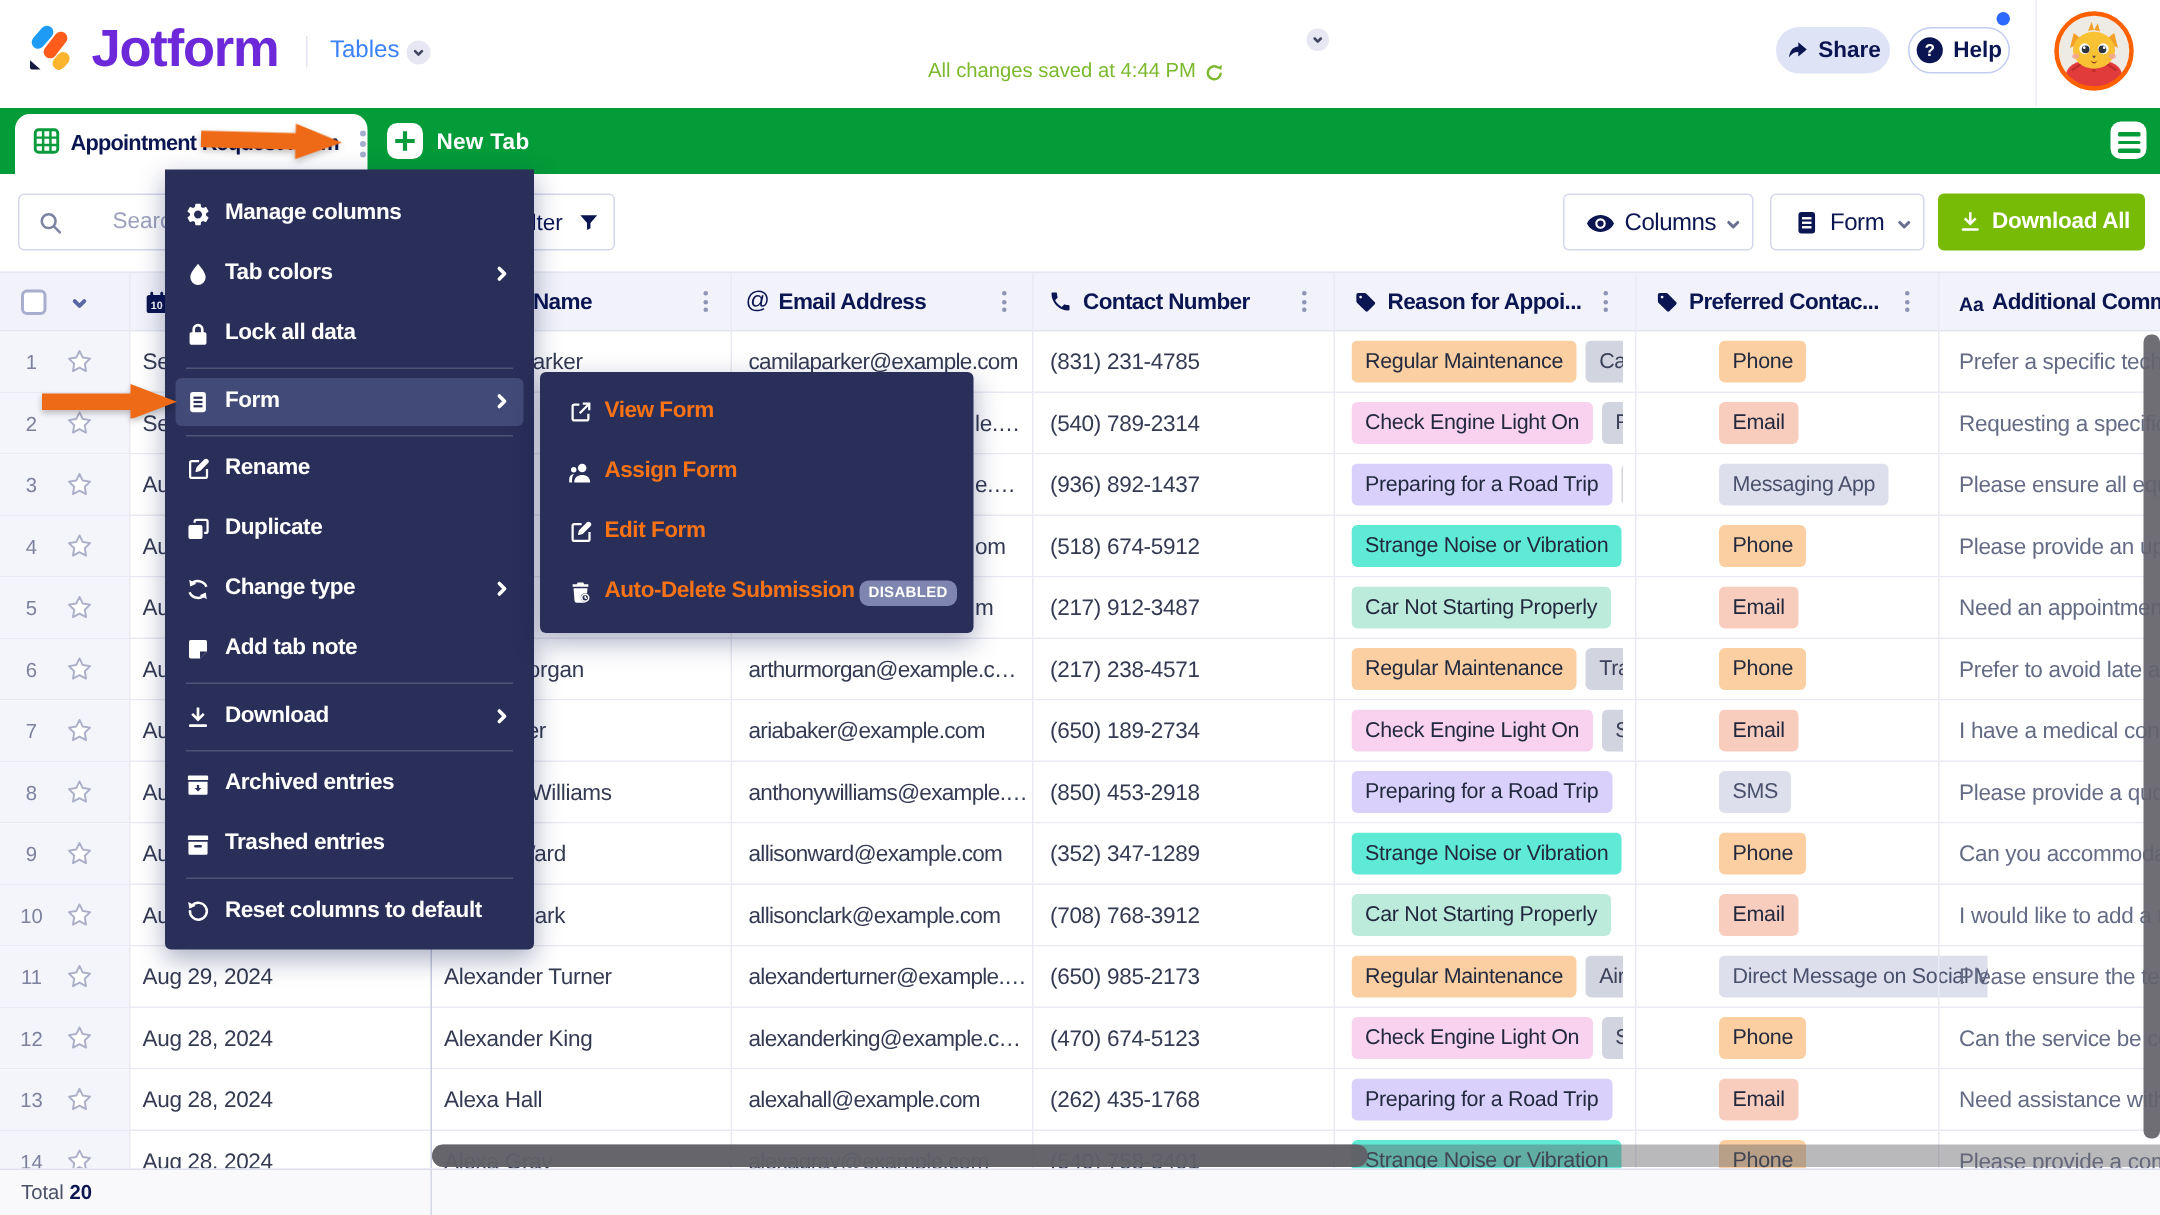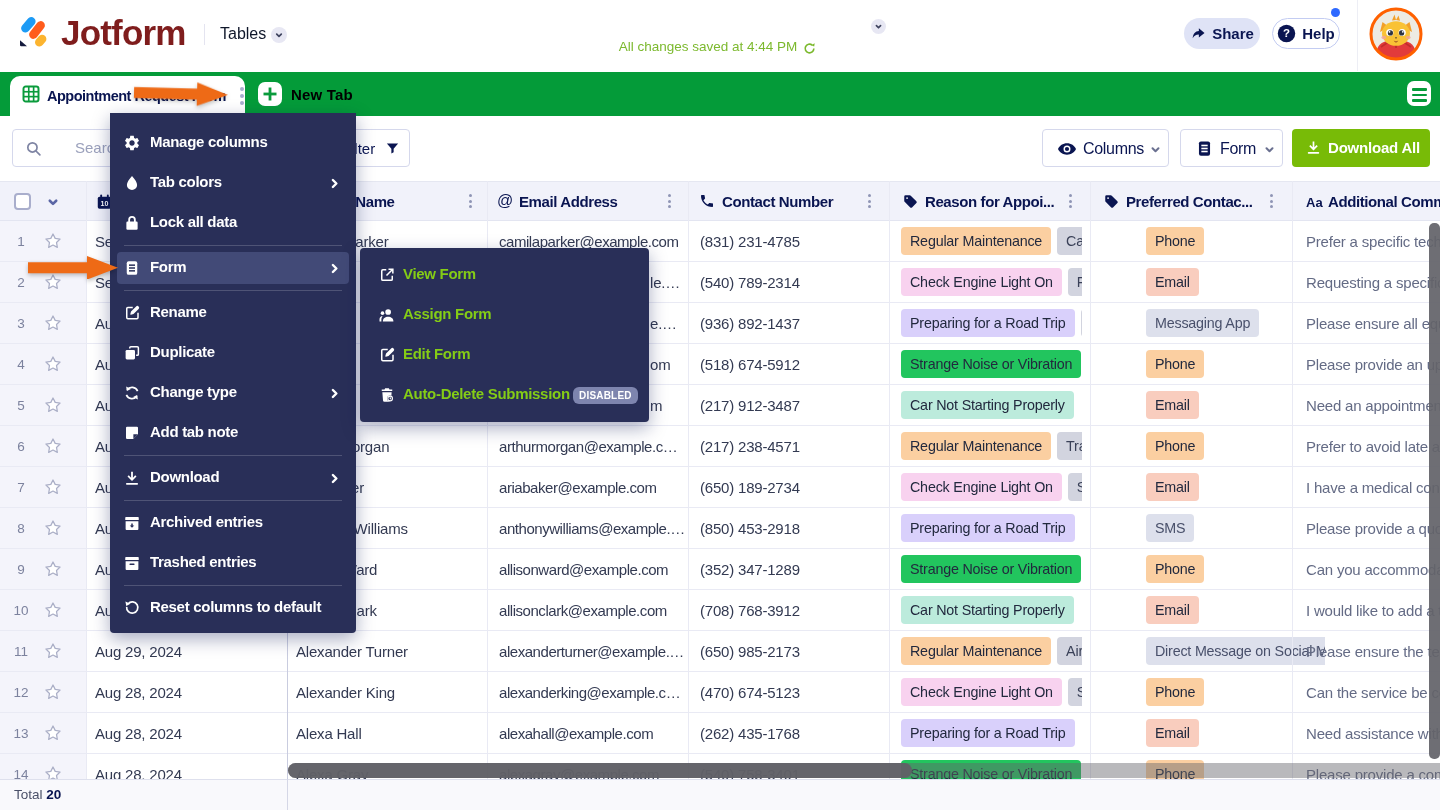--- a/index.html
+++ b/index.html
@@ -1,34 +1,34 @@
 <!DOCTYPE html>
 <html><head><meta charset="utf-8"><style>
 *{margin:0;padding:0;box-sizing:border-box;font-family:"Liberation Sans",sans-serif;}
 html,body{width:1440px;height:810px;overflow:hidden;background:#fff;}
 .abs{position:absolute;}
 
 #hdr{position:absolute;left:0;top:0;width:1440px;height:72px;background:#fff;}
-#logotext{position:absolute;left:61px;top:13px;font-size:35px;font-weight:bold;color:#7f1d1d;letter-spacing:-0.8px;}
+#logotext{position:absolute;left:61px;top:13px;font-size:35px;font-weight:bold;color:#6d28d9;letter-spacing:-0.8px;}
 #hdiv1{position:absolute;left:204px;top:24px;width:1px;height:21px;background:#E4E4F0;}
-#tables-lbl{position:absolute;left:220px;top:25px;font-size:16px;color:#0f172a;}
+#tables-lbl{position:absolute;left:220px;top:25px;font-size:16px;color:#3b82f6;}
 .circ{position:absolute;border-radius:50%;background:#E7E7F3;display:flex;align-items:center;justify-content:center;}
 #title{position:absolute;left:0;top:13px;width:1416px;text-align:center;font-size:19px;font-weight:bold;color:#0A1551;letter-spacing:0px;}
 #subtitle{position:absolute;left:0;top:39px;width:1416px;text-align:center;font-size:13.5px;color:#7CB92E;}
 #share{position:absolute;left:1184px;top:18px;width:76px;height:31px;background:#DFE3F6;border-radius:16px;display:flex;align-items:center;justify-content:center;gap:5px;font-size:15px;font-weight:bold;color:#0A1551;}
 #help{position:absolute;left:1272px;top:18px;width:68px;height:31px;background:#fff;border:1px solid #C3CCF2;border-radius:16px;display:flex;align-items:center;justify-content:center;gap:6px;font-size:15px;font-weight:bold;color:#0A1551;}
 #bluedot{position:absolute;left:1331px;top:8px;width:9px;height:9px;border-radius:50%;background:#2E69FF;}
 #hdiv2{position:absolute;left:1357px;top:0px;width:1px;height:71px;background:#EDEEF5;}
 
 #tabbar{position:absolute;left:0;top:72px;width:1440px;height:44px;background:#049B39;}
 #tab{position:absolute;left:10px;top:4px;width:235px;height:40px;background:#fff;border-radius:10px 10px 0 0;}
 #tabtxt{position:absolute;left:37px;top:12px;font-size:14.5px;font-weight:bold;color:#0A1551;white-space:nowrap;letter-spacing:-0.5px;}
 .tdot{position:absolute;left:230px;width:4px;height:4px;border-radius:50%;background:#A7ADCE;}
 #newtabbox{position:absolute;left:258px;top:10px;width:24px;height:24px;background:#fff;border-radius:7px;}
-#newtablbl{position:absolute;left:291px;top:14px;font-size:15px;font-weight:bold;color:#000000;letter-spacing:0.2px;}
+#newtablbl{position:absolute;left:291px;top:14px;font-size:15px;font-weight:bold;color:#ffffff;letter-spacing:0.2px;}
 #hamb{position:absolute;left:1407px;top:9px;width:24px;height:25px;background:#fff;border-radius:7px;}
 .hline{position:absolute;left:5px;width:15px;height:2.6px;background:#049B39;border-radius:1px;}
 
 #toolbar{position:absolute;left:0;top:116px;width:1440px;height:65px;background:#fff;}
 .tbox{position:absolute;top:13px;height:38px;background:#fff;border:1px solid #D5D8EC;border-radius:4px;}
 #searchbox{left:12px;width:278px;}
 #searchlbl{position:absolute;left:35px;top:9px;font-size:15px;color:#9BA1BC;margin-left:27px;}
 #filterbox{left:291px;width:119px;}
 #filterlbl{position:absolute;left:19px;top:10px;font-size:15px;color:#0A1551;}
 #colsbtn{left:1042px;width:127px;}
@@ -51,21 +51,21 @@
 .c-name{left:296px;width:180px;}
 .c-email{left:499px;width:186px;letter-spacing:-0.45px;}
 .c-phone{left:700px;width:178px;}
 .c-comm{left:1306px;width:134px;color:#646B85;}
 .pillwrap{position:absolute;left:901px;top:6px;width:181px;height:29px;overflow:hidden;display:flex;gap:6px;}
 .pillwrap2{position:absolute;left:1102px;top:6px;width:179px;height:29px;overflow:hidden;display:flex;margin-left:44px;}
 .pill{flex:0 0 auto;height:28px;line-height:28px;border-radius:4px;padding:0 9px;font-size:14.3px;letter-spacing:-0.2px;color:#22293E;}
 .p-or{background:#FBCFA1;}
 .p-pk{background:#F8D2EF;}
 .p-pu{background:#D9D0FB;}
-.p-sa{background:#22c55e;}
+.p-sa{background:#5eead4;}
 .p-mi{background:#BCEBDC;}
 .p-em{background:#F9CDBE;}
 .p-gr{background:#D2D4DF;color:#3A4158;}
 .p-gb{background:#DDE0EC;color:#49506B;}
 .vline{position:absolute;top:181px;height:598px;width:1px;background:#E9EAF4;z-index:5;}
 #frozline{position:absolute;left:287px;top:181px;height:598px;width:1px;background:#C9CCDF;z-index:6;}
 #footvline{position:absolute;left:287px;top:779px;height:31px;width:1px;background:#D5D7E6;z-index:22;}
 
 #footer{position:absolute;left:0;top:779px;width:1440px;height:31px;background:#F9F9FC;border-top:1px solid #DEE0ED;z-index:20;}
 #footer span{position:absolute;left:14px;top:7px;font-size:13.5px;color:#4A5068;}
@@ -73,21 +73,21 @@
 #menu{position:absolute;left:110px;top:113px;width:246px;height:520px;background:#292F58;border-radius:0 0 4px 4px;z-index:40;box-shadow:0 6px 18px rgba(10,21,81,0.35);}
 .mitem{position:absolute;left:0;width:246px;height:40px;}
 .mico{position:absolute;left:13px;top:11px;width:18px;height:18px;}
 .mlbl{position:absolute;left:40px;top:10px;font-size:15px;font-weight:bold;color:#fff;letter-spacing:-0.3px;white-space:nowrap;}
 .mdiv{position:absolute;left:14px;width:218px;height:1px;background:rgba(255,255,255,0.18);}
 .mchev{position:absolute;left:218px;top:13px;}
 #mhilite{position:absolute;left:7px;top:139px;width:232px;height:32px;background:#424A77;border-radius:4px;}
 #submenu{position:absolute;left:360px;top:248px;width:289px;height:174px;background:#292F58;border-radius:4px;z-index:41;box-shadow:0 6px 18px rgba(10,21,81,0.35);}
 .sitem{position:absolute;left:0;width:289px;height:40px;}
 .sico{position:absolute;left:18px;top:11px;width:18px;height:18px;}
-.slbl{position:absolute;left:43px;top:10px;font-size:15px;font-weight:bold;color:#84cc16;letter-spacing:-0.3px;white-space:nowrap;}
+.slbl{position:absolute;left:43px;top:10px;font-size:15px;font-weight:bold;color:#f97316;letter-spacing:-0.3px;white-space:nowrap;}
 #badge{position:absolute;left:213px;top:12px;height:17px;line-height:17px;background:#7E85AE;border-radius:6px;padding:0 6px;font-size:10px;font-weight:bold;color:#fff;letter-spacing:0.2px;}
 
 .oarrow{position:absolute;z-index:50;filter:drop-shadow(0 2px 2px rgba(0,0,0,0.25));}
 #vscroll{position:absolute;left:1429px;top:223px;width:11px;height:536px;background:#636369;opacity:0.93;border-radius:5px;z-index:45;}
 #hscroll-track{position:absolute;left:288px;top:763px;width:1152px;height:15px;background:rgba(100,100,106,0.45);border-radius:8px 0 0 8px;z-index:45;}
 #hscroll{position:absolute;left:288px;top:763px;width:624px;height:15px;background:#606066;opacity:0.95;border-radius:8px;z-index:46;}
 </style></head><body>
 <div id="hdr">
 <svg class="abs" style="left:0;top:0" width="60" height="60" viewBox="0 0 60 60">
 <line x1="25.4" y1="28.2" x2="31.3" y2="21.4" stroke="#1D9BF5" stroke-width="8.6" stroke-linecap="round"></line>

